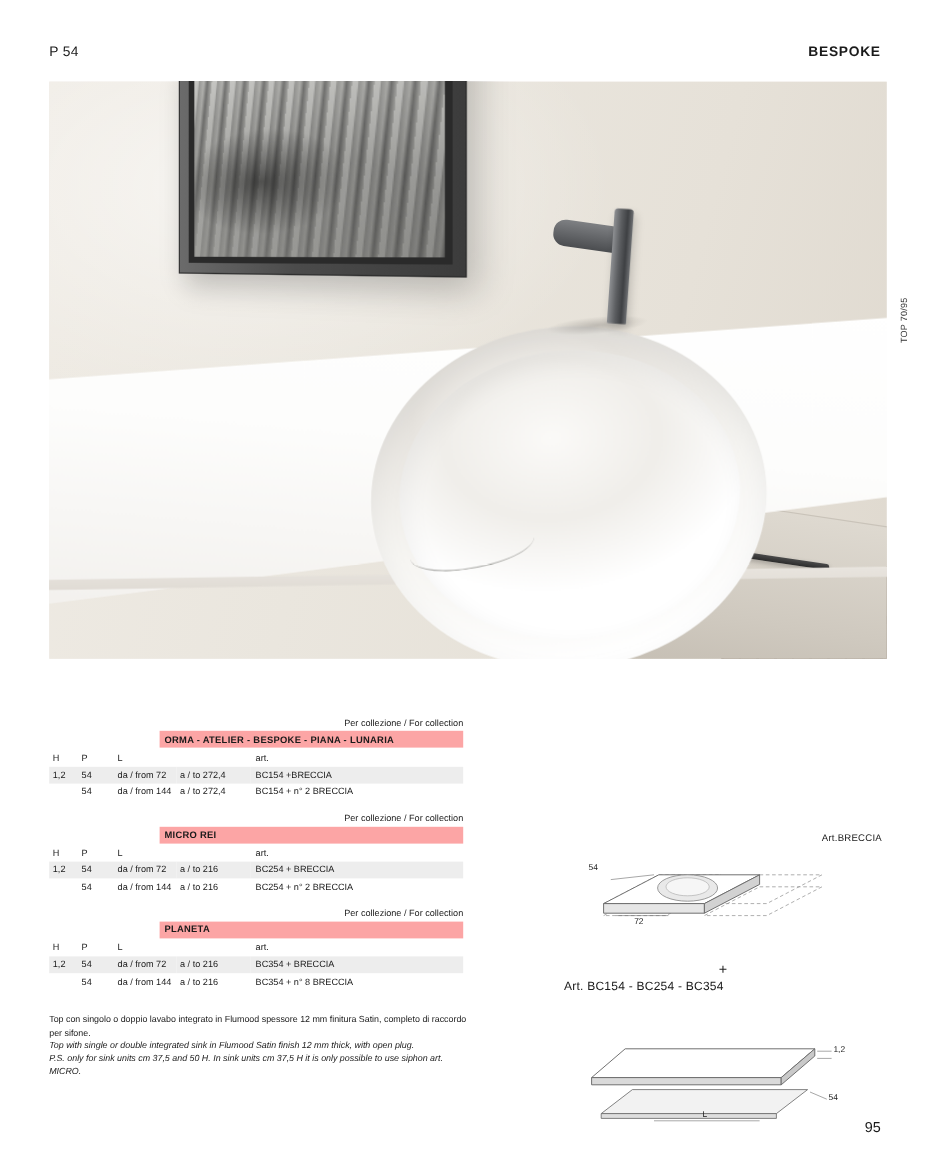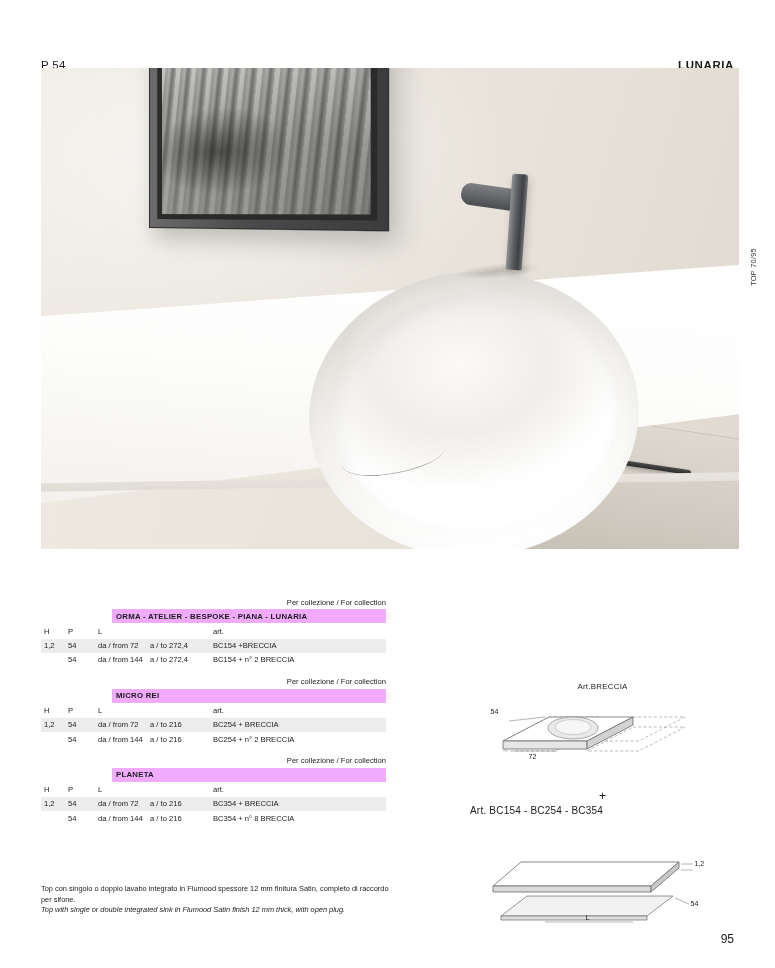--- a/index.html
+++ b/index.html
@@ -17,21 +17,20 @@
   
   .page-header {
     position: absolute;
     top: 36px;
     left: 41px;
     right: 41px;
     height: 16px;
     display: flex;
     justify-content: space-between;
     align-items: center;
-    margin-top: 21px;
   }
   .hdr-left {
     font-size: 11.5px;
     letter-spacing: 0.3px;
     color: #1a1a1a;
   }
   .hdr-right {
     font-size: 11.5px;
     font-weight: bold;
     letter-spacing: 0.6px;
@@ -203,22 +202,22 @@
     width: 345px;
   }
   .coll-head {
     font-size: 7.6px;
     color: #1a1a1a;
     margin: 0 0 2px 172px;
     line-height: 1.25;
     text-align: right;
   }
   .coll-name {
-    margin-left: 71px;
-    background: #f0abfc;
+    margin-left: 92px;
+    background: #fca5a5;
     font-size: 7.8px;
     font-weight: bold;
     letter-spacing: 0.25px;
     padding: 2.5px 4px;
     margin-bottom: 1px;
   }
   table.spec-tbl {
     width: 100%;
     border-collapse: collapse;
     font-size: 7.6px;
@@ -234,40 +233,41 @@
   .c-p { width: 30px; }
   .c-l { width: 52px; }
   .c-to { width: 62px; }
   .c-art { padding-left: 4px !important; }
   .ital { }
   .blk-gap { height: 10px; }
 
   
   .notes {
     position: absolute;
-    left: 41px; top: 884px;
+    left: 41px; top: 845px;
     width: 352px;
     font-size: 7.4px;
     line-height: 1.45;
     color: #1a1a1a;
   }
   .notes p { margin: 0 0 0 0; }
   .notes .it { font-style: italic; margin-top: 0; }
 
   
   .diagrams {
     position: absolute;
     left: 470px; top: 682px;
     width: 265px;
   }
   .dia-title {
-    text-align: center;
+    text-align: right;
     font-size: 8px;
     letter-spacing: 0.2px;
     margin-bottom: 8px;
+    margin-top: 12px;
   }
   .dia-box-1 {
     position: relative;
     height: 80px;
     margin: 0 auto;
     width: 240px;
   }
   .dia-plus {
     text-align: center;
     font-size: 12px;
@@ -298,21 +298,21 @@
     right: 41px; bottom: 22px;
     font-size: 12px;
     color: #1a1a1a;
   }
 </style>
 </head>
 <body>
 
 <div class="page-header">
   <div class="hdr-left">P 54</div>
-  <div class="hdr-right">LUNARIA</div>
+  <div class="hdr-right">BESPOKE</div>
 </div>
 
 <div class="side-label">TOP
 70/95</div>
 
 <div class="hero">
   <div class="wall"></div>
   <div class="wall-shade"></div>
 
   <div class="frame">
@@ -426,20 +426,21 @@
       <td><span class="ital">a / to</span> <span>216</span></td>
       <td class="c-art">BC354 + n° 8 BRECCIA</td>
     </tr>
   </tbody>
     </table>
 </div>
 
 <div class="notes">
   <p>Top con singolo o doppio lavabo integrato in Flumood spessore 12 mm finitura Satin, completo di raccordo per sifone.</p>
   <p class="it">Top with single or double integrated sink in Flumood Satin finish 12 mm thick, with open plug.</p>
+  <p class="it">P.S. only for sink units cm 37,5 and 50 H. In sink units cm 37,5 H it is only possible to use siphon art. MICRO.</p>
 </div>
 
 <div class="diagrams">
   <div class="dia-title">Art.BRECCIA</div>
 
   <div class="dia-box-1">
     <svg width="240" height="80" viewBox="0 0 240 80">
 
       <g stroke="#8f8f8f" stroke-width="0.6" fill="none" stroke-dasharray="3,2.2">
         <polygon points="20,42 66,18 118,18 72,42"></polygon>

